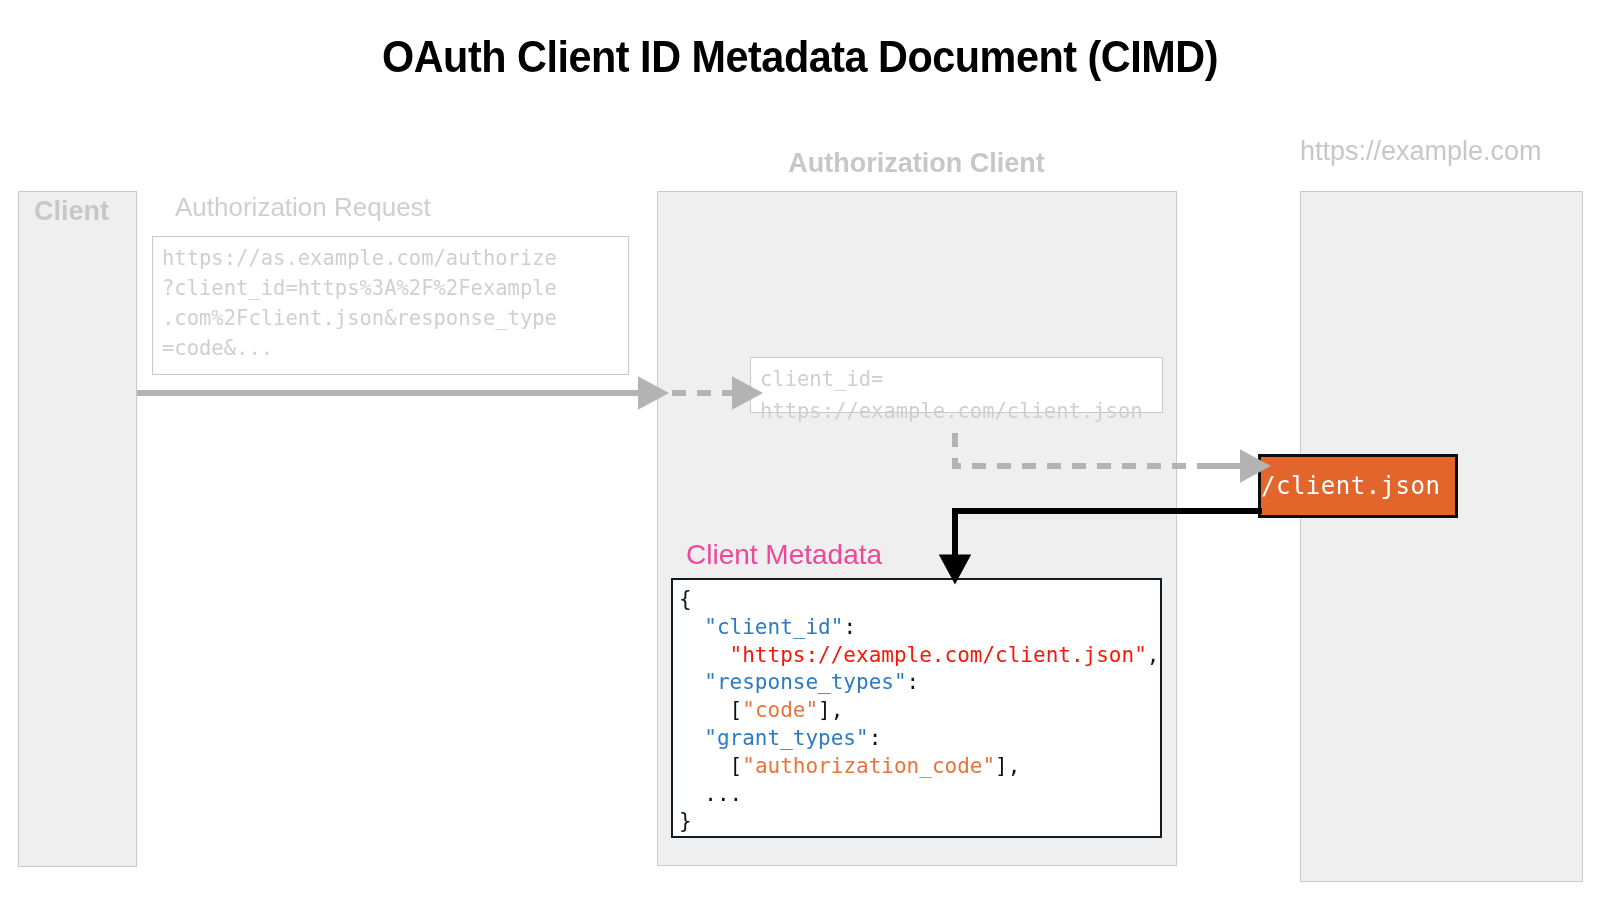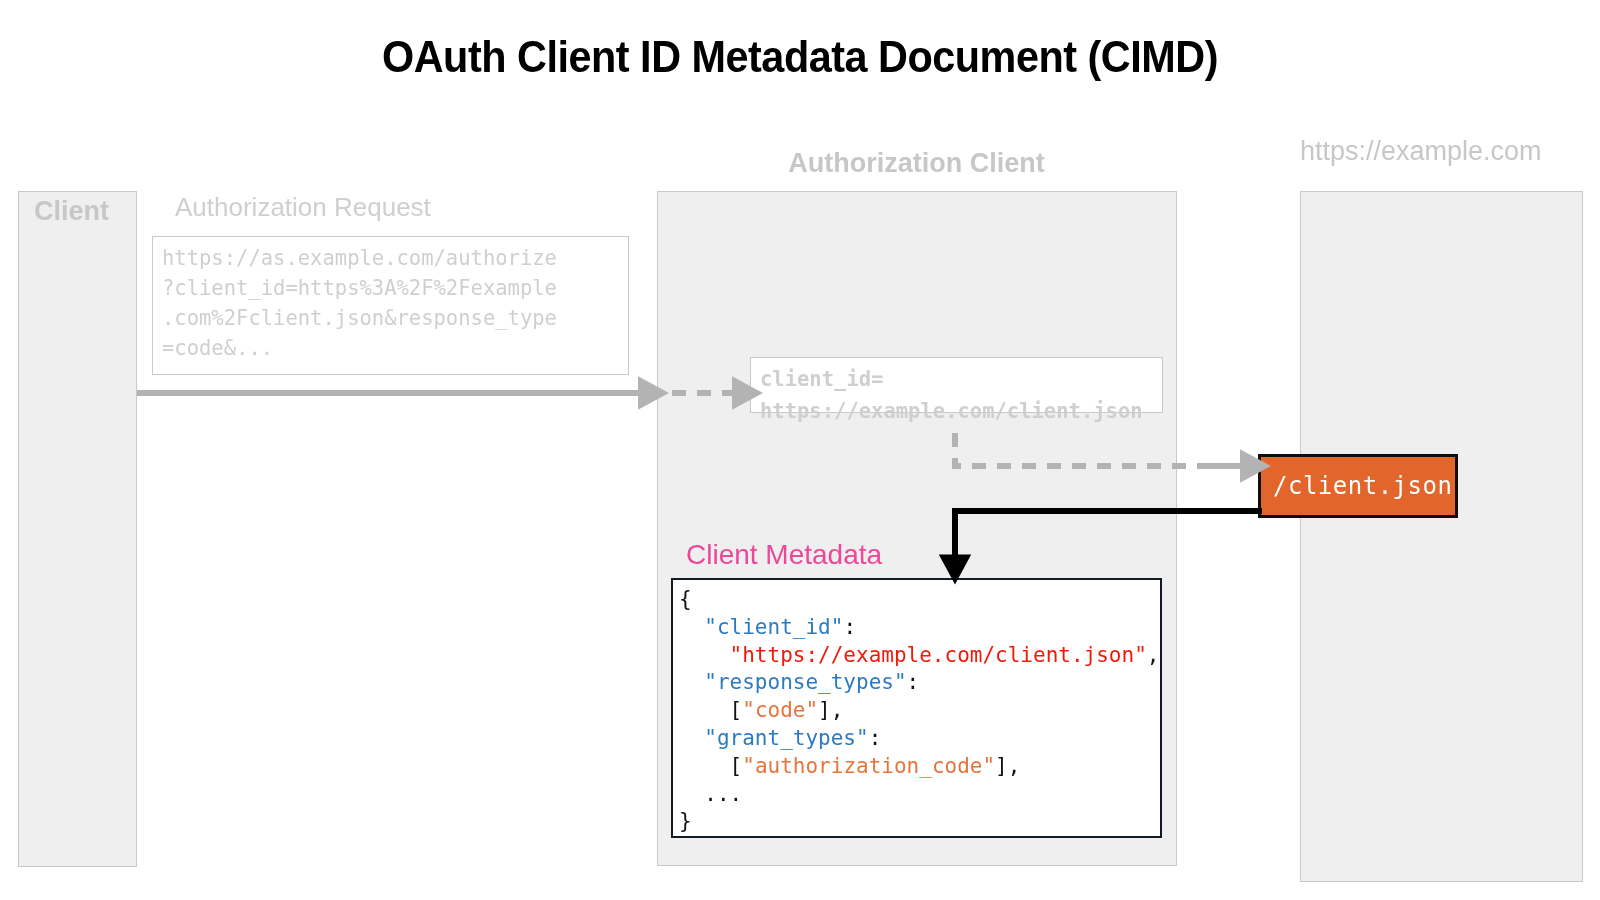--- a/index.html
+++ b/index.html
@@ -90,21 +90,20 @@
     height: 139px;
   }
 
   #clientid-box {
     left: 750px;
     top: 357px;
     width: 413px;
     height: 56px;
     line-height: 32px;
     padding-top: 5px;
-    font-weight: bold;
   }
 
   
   #client-meta-label {
     left: 686px;
     top: 539px;
     font-size: 28px;
     color: #ec4899;
     white-space: nowrap;
   }
@@ -135,21 +134,20 @@
     width: 200px;
     height: 64px;
     background: #e2662b;
     border: 3px solid #0d0d0d;
     box-sizing: border-box;
     color: #ffffff;
     font-family: "DejaVu Sans Mono", monospace;
     font-size: 24px;
     display: flex;
     align-items: center;
-    padding-left: 12px;
     letter-spacing: 0.5px;
   }
 
   
   #arrows {
     position: absolute;
     left: 0; top: 0;
     width: 1600px; height: 900px;
     pointer-events: none;
   }

